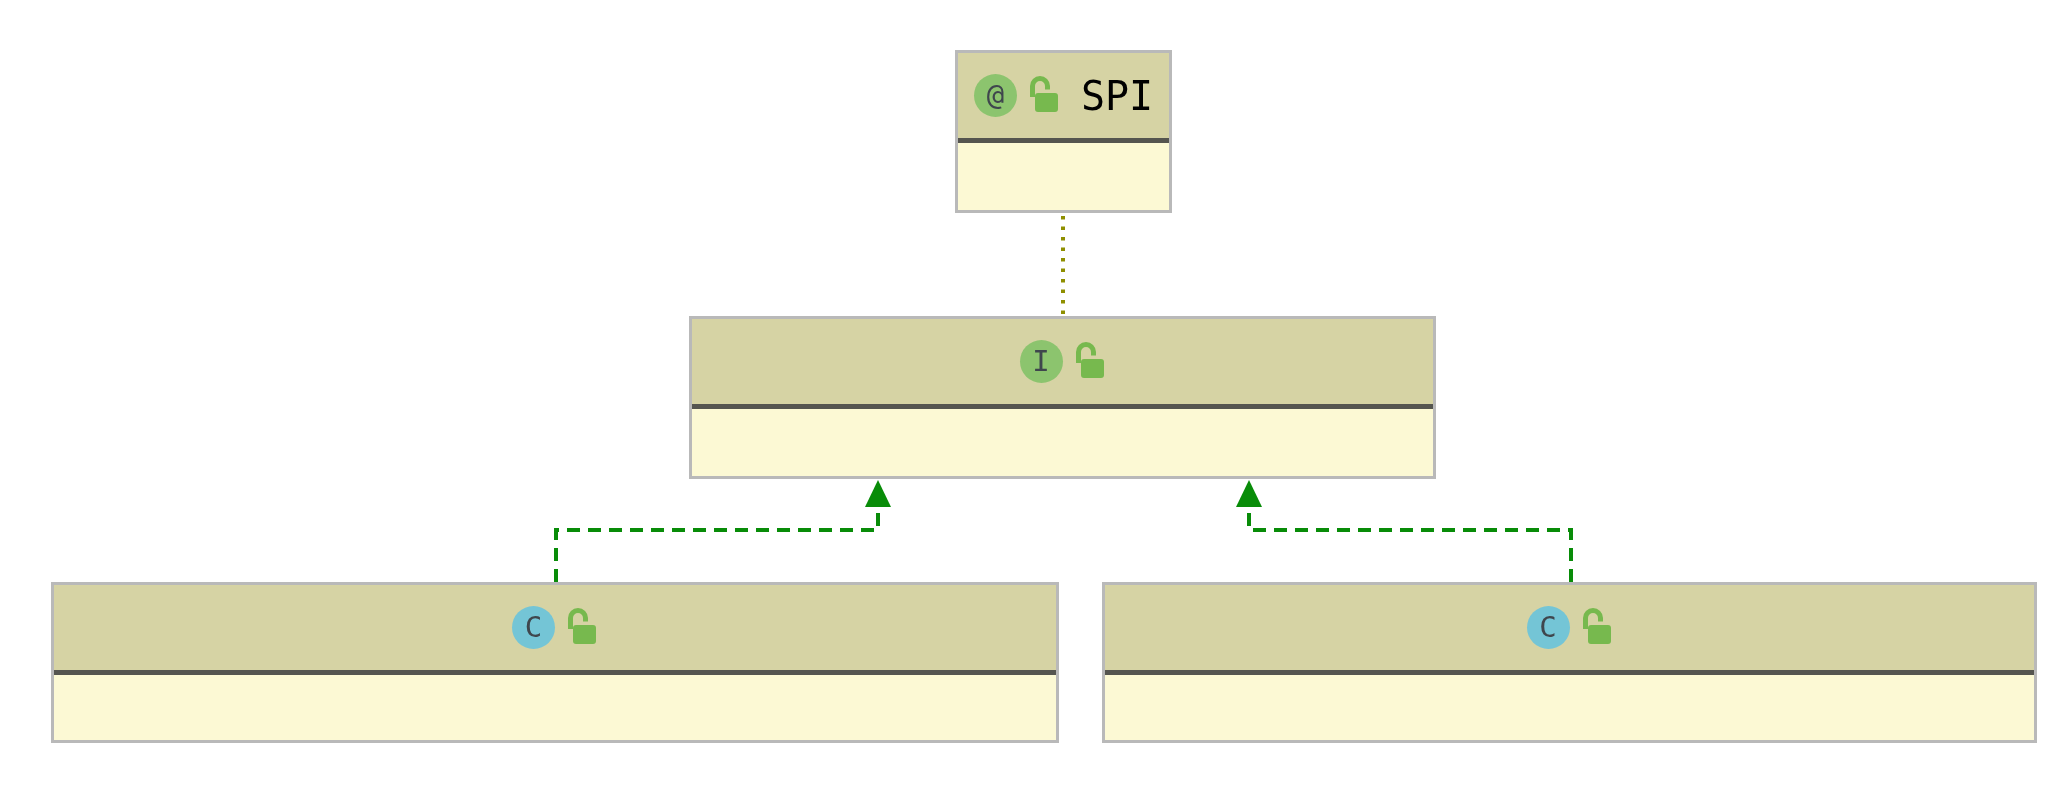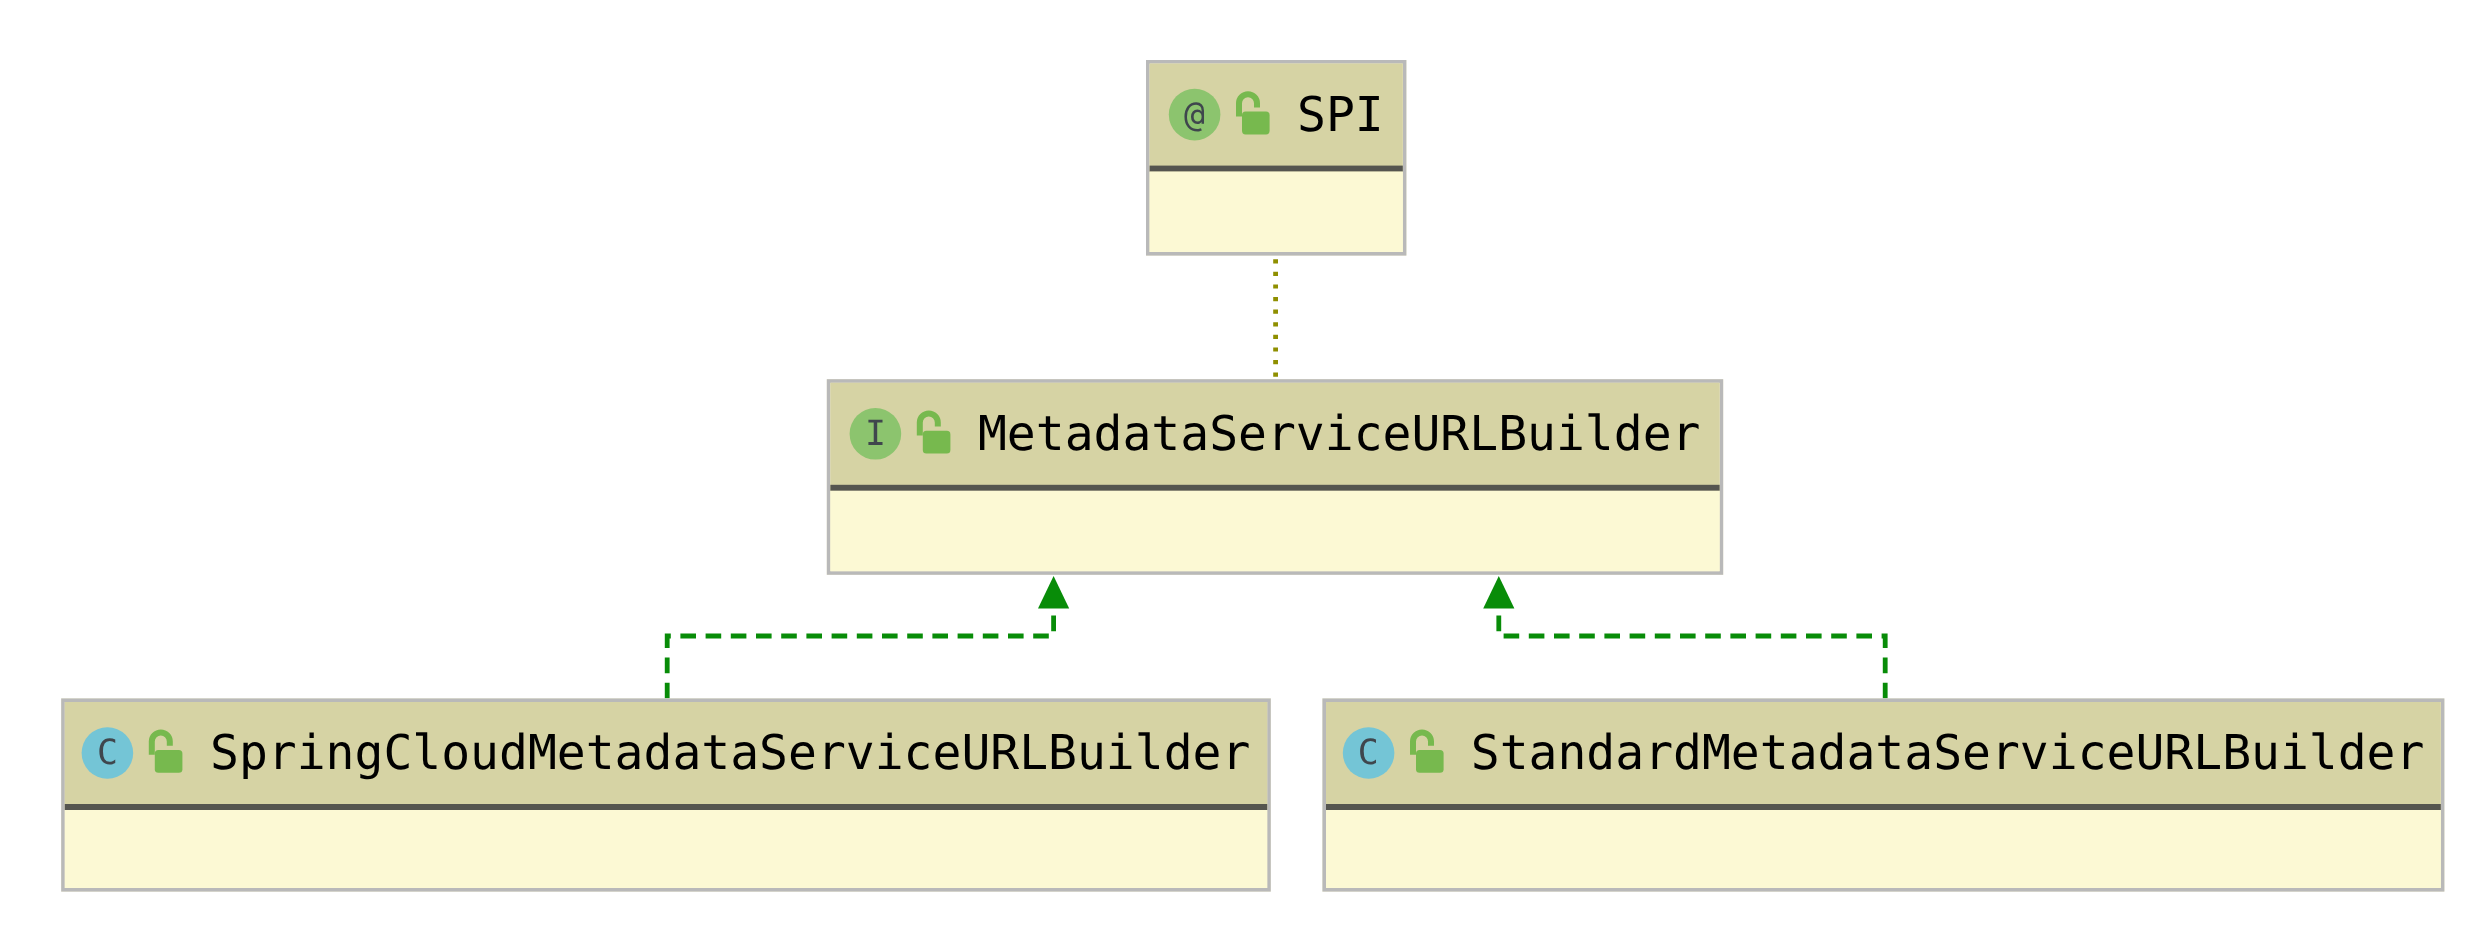--- a/index.html
+++ b/index.html
@@ -107,47 +107,44 @@
 
   <div class="uml-node" style="left:689px; top:316px; width:747px; height:163px;">
     <div class="node-header">
       <span class="badge badge-green">I</span>
       <span class="lock">
         <svg width="34" height="40" viewBox="0 0 34 40">
           <path d="M6.5 22 V11 a7.5 7.5 0 0 1 15 0 v3.5" fill="none" stroke="#77b94e" stroke-width="5"></path>
           <rect x="9" y="18" width="23" height="19" rx="3" fill="#77b94e"></rect>
         </svg>
       </span>
-      <span class="node-title">MetadataServiceURLBuilder</span>
     </div>
     <div class="node-body"></div>
   </div>
 
   <div class="uml-node" style="left:51px; top:582px; width:1008px; height:161px;">
     <div class="node-header">
       <span class="badge badge-blue">C</span>
       <span class="lock">
         <svg width="34" height="40" viewBox="0 0 34 40">
           <path d="M6.5 22 V11 a7.5 7.5 0 0 1 15 0 v3.5" fill="none" stroke="#77b94e" stroke-width="5"></path>
           <rect x="9" y="18" width="23" height="19" rx="3" fill="#77b94e"></rect>
         </svg>
       </span>
-      <span class="node-title">SpringCloudMetadataServiceURLBuilder</span>
     </div>
     <div class="node-body"></div>
   </div>
 
   <div class="uml-node" style="left:1102px; top:582px; width:935px; height:161px;">
     <div class="node-header">
       <span class="badge badge-blue">C</span>
       <span class="lock">
         <svg width="34" height="40" viewBox="0 0 34 40">
           <path d="M6.5 22 V11 a7.5 7.5 0 0 1 15 0 v3.5" fill="none" stroke="#77b94e" stroke-width="5"></path>
           <rect x="9" y="18" width="23" height="19" rx="3" fill="#77b94e"></rect>
         </svg>
       </span>
-      <span class="node-title">StandardMetadataServiceURLBuilder</span>
     </div>
     <div class="node-body"></div>
   </div>
 
 
 </div>
 
 </body></html>

